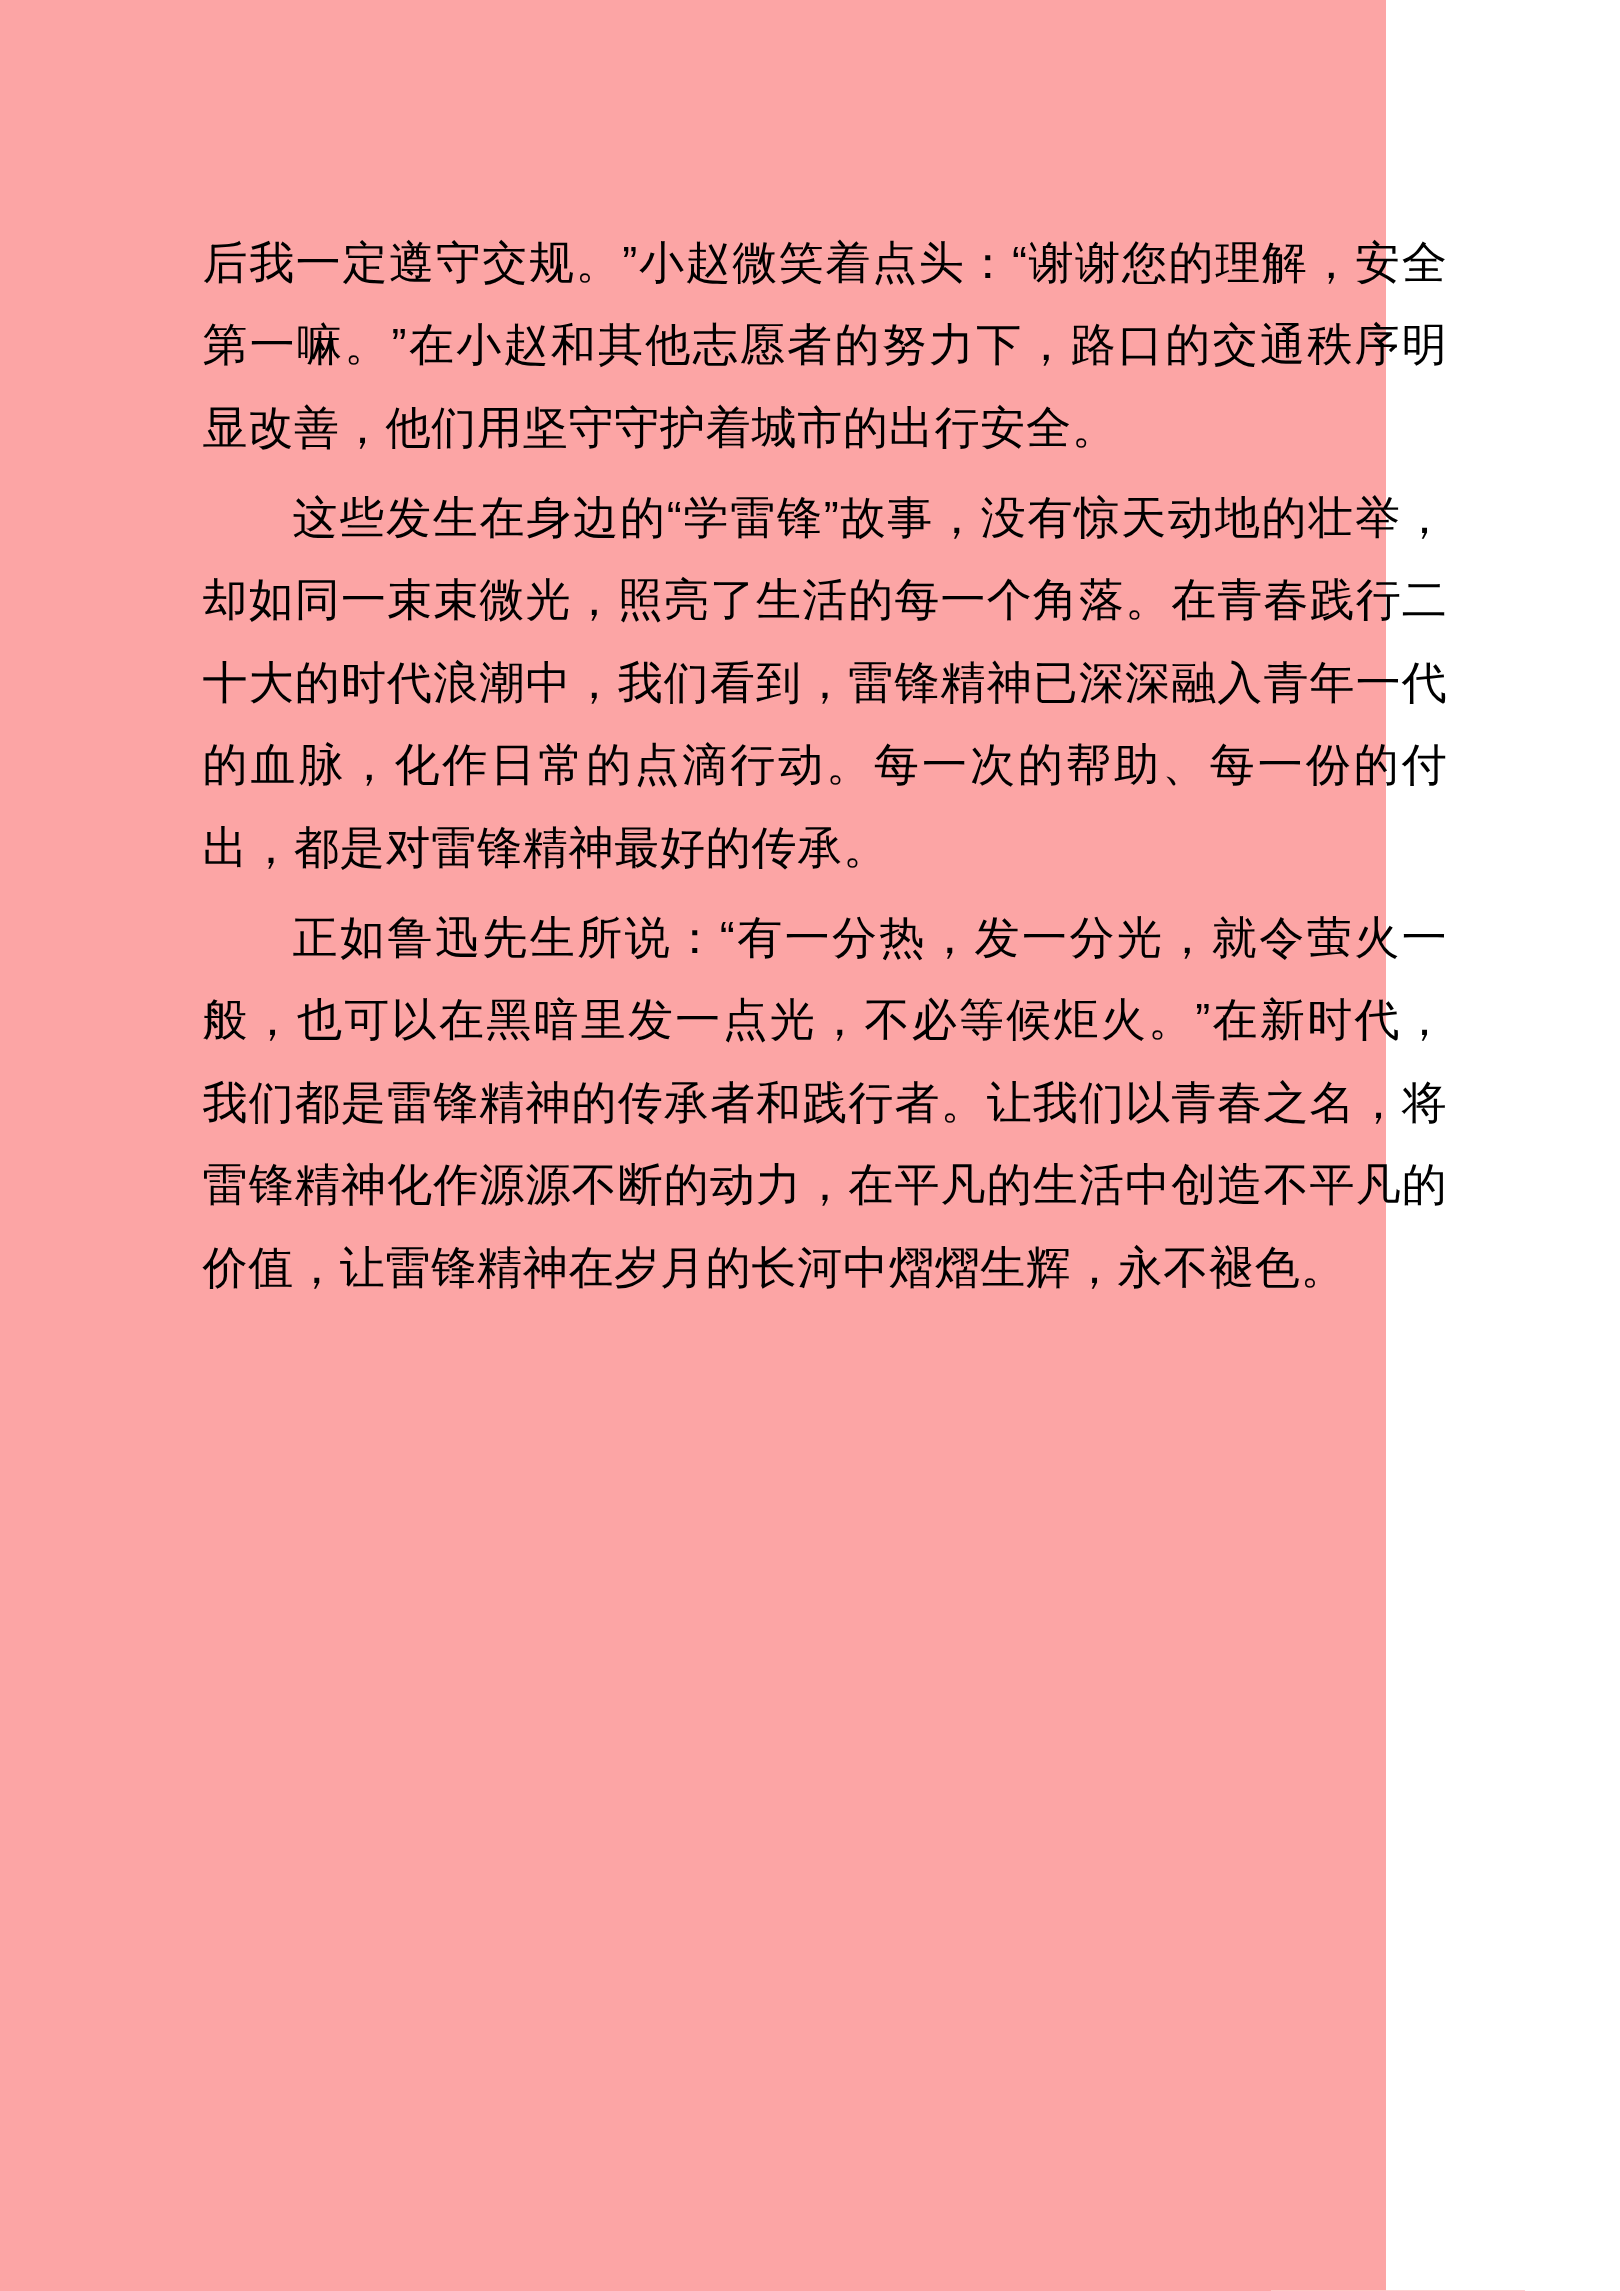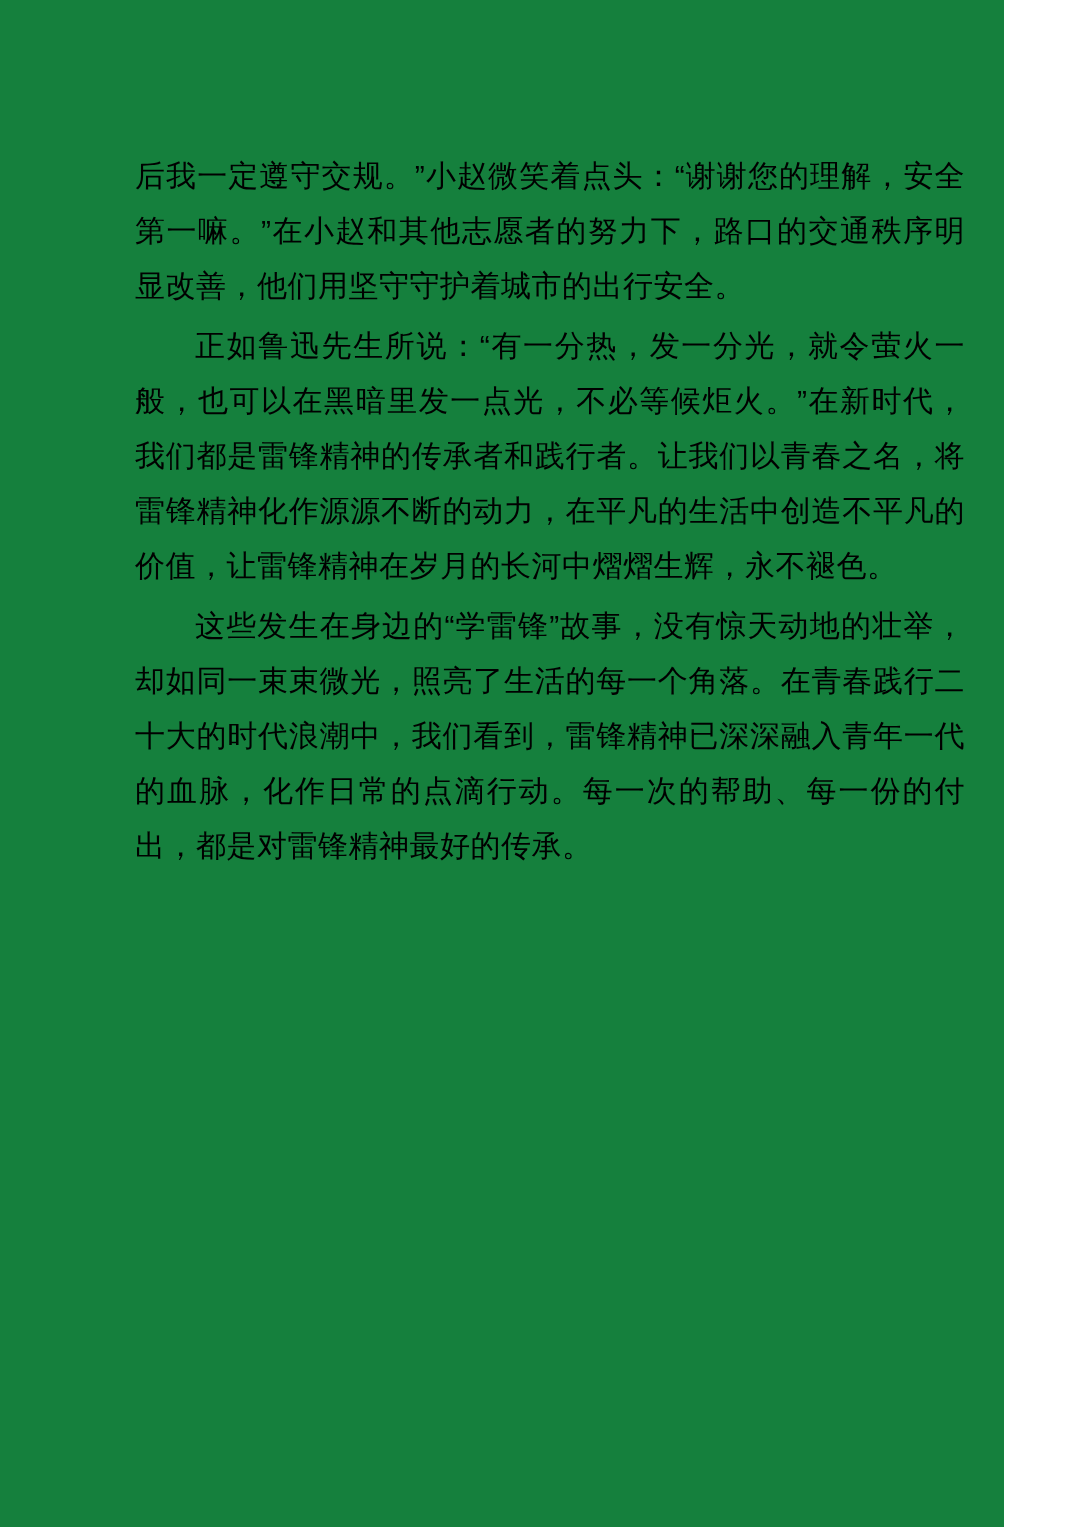--- a/index.html
+++ b/index.html
@@ -8,23 +8,23 @@
   }
   body {
     width: 1080px;
     height: 1527px;
     background: #ffffff;
     overflow: hidden;
     font-family: "Liberation Sans", "DejaVu Sans", sans-serif;
   }
   .page {
     position: relative;
-    width: 1004px;
+    width: 924px;
     height: 1527px;
-    background: #15803d;
+    background: #fca5a5;
   }
   .text-block {
     position: absolute;
     left: 135px;
     top: 148px;
     width: 830px;
     color: #000000;
     font-size: 30px;
     line-height: 55px;
     text-align: justify;
@@ -41,16 +41,16 @@
   .para.indented {
     text-indent: 2em;
   }
 </style>
 </head>
 <body>
 
 <div class="page">
   <div class="text-block">
     <p class="para">后我一定遵守交规。”小赵微笑着点头：“谢谢您的理解，安全第一嘛。”在小赵和其他志愿者的努力下，路口的交通秩序明显改善，他们用坚守守护着城市的出行安全。</p>
+    <p class="para indented">这些发生在身边的“学雷锋”故事，没有惊天动地的壮举，却如同一束束微光，照亮了生活的每一个角落。在青春践行二十大的时代浪潮中，我们看到，雷锋精神已深深融入青年一代的血脉，化作日常的点滴行动。每一次的帮助、每一份的付出，都是对雷锋精神最好的传承。</p>
     <p class="para indented">正如鲁迅先生所说：“有一分热，发一分光，就令萤火一般，也可以在黑暗里发一点光，不必等候炬火。”在新时代，我们都是雷锋精神的传承者和践行者。让我们以青春之名，将雷锋精神化作源源不断的动力，在平凡的生活中创造不平凡的价值，让雷锋精神在岁月的长河中熠熠生辉，永不褪色。</p>
-    <p class="para indented">这些发生在身边的“学雷锋”故事，没有惊天动地的壮举，却如同一束束微光，照亮了生活的每一个角落。在青春践行二十大的时代浪潮中，我们看到，雷锋精神已深深融入青年一代的血脉，化作日常的点滴行动。每一次的帮助、每一份的付出，都是对雷锋精神最好的传承。</p>
   </div>
 </div>
 
 </body></html>

